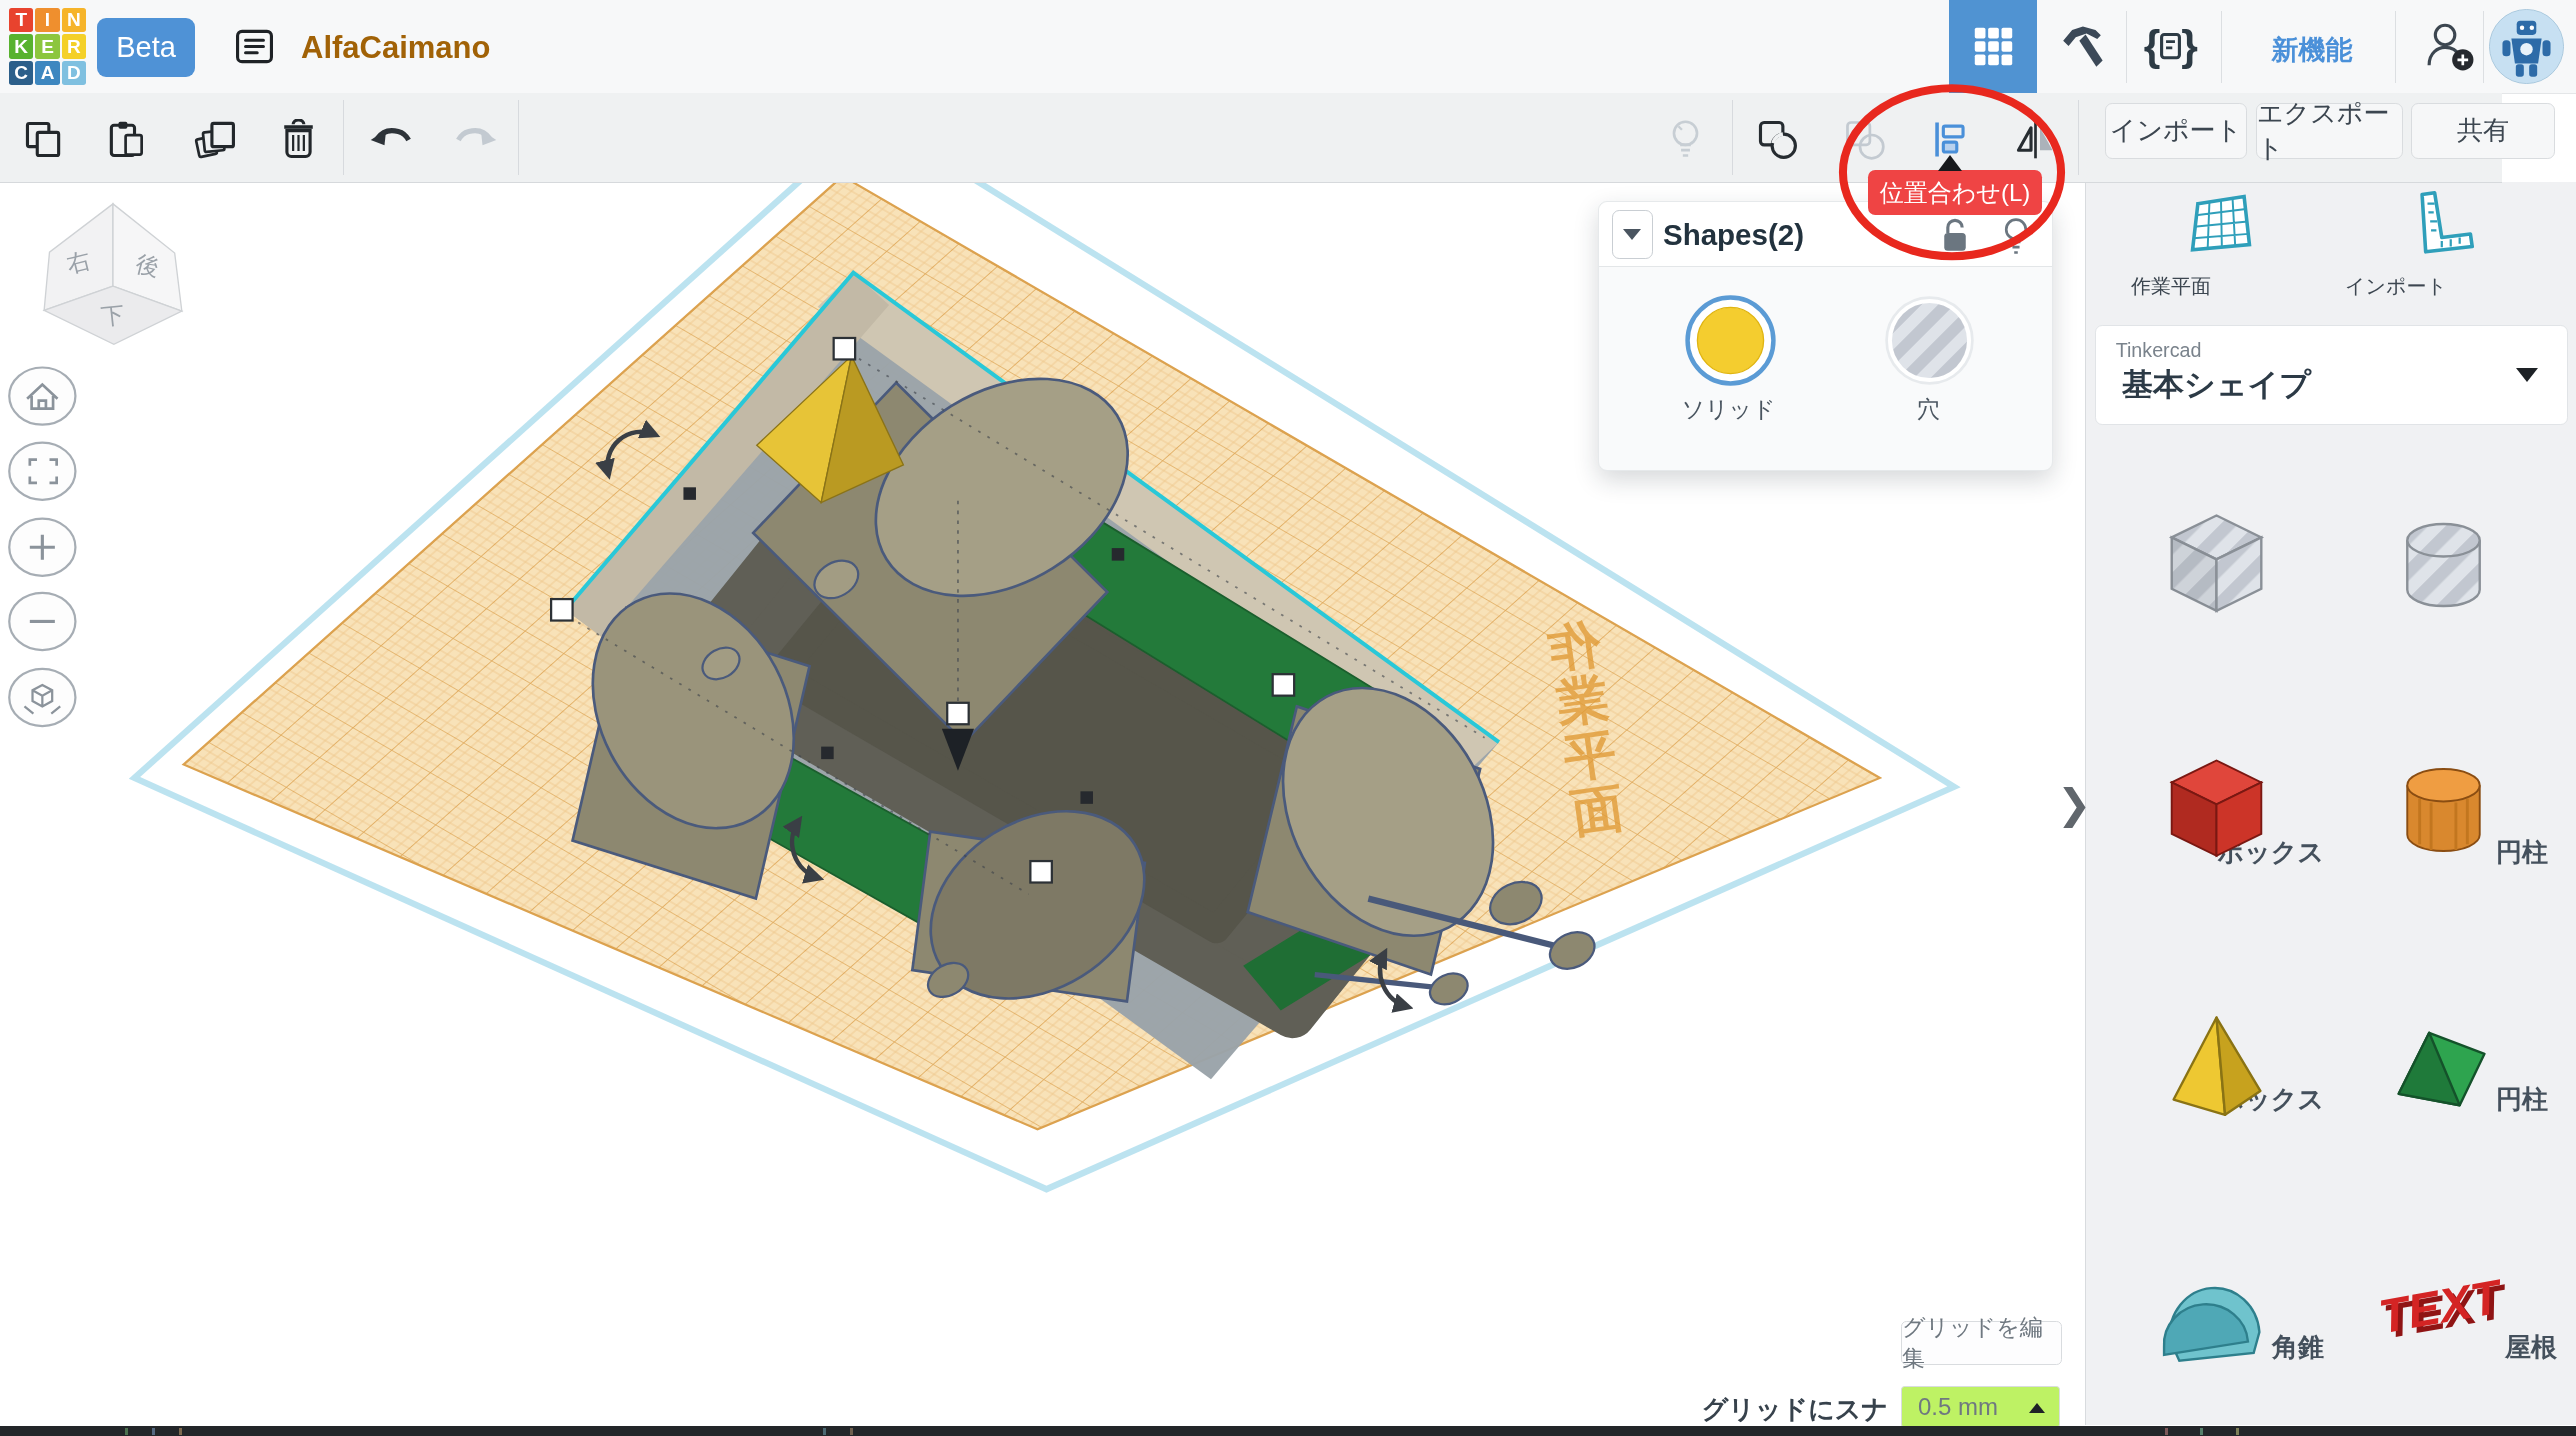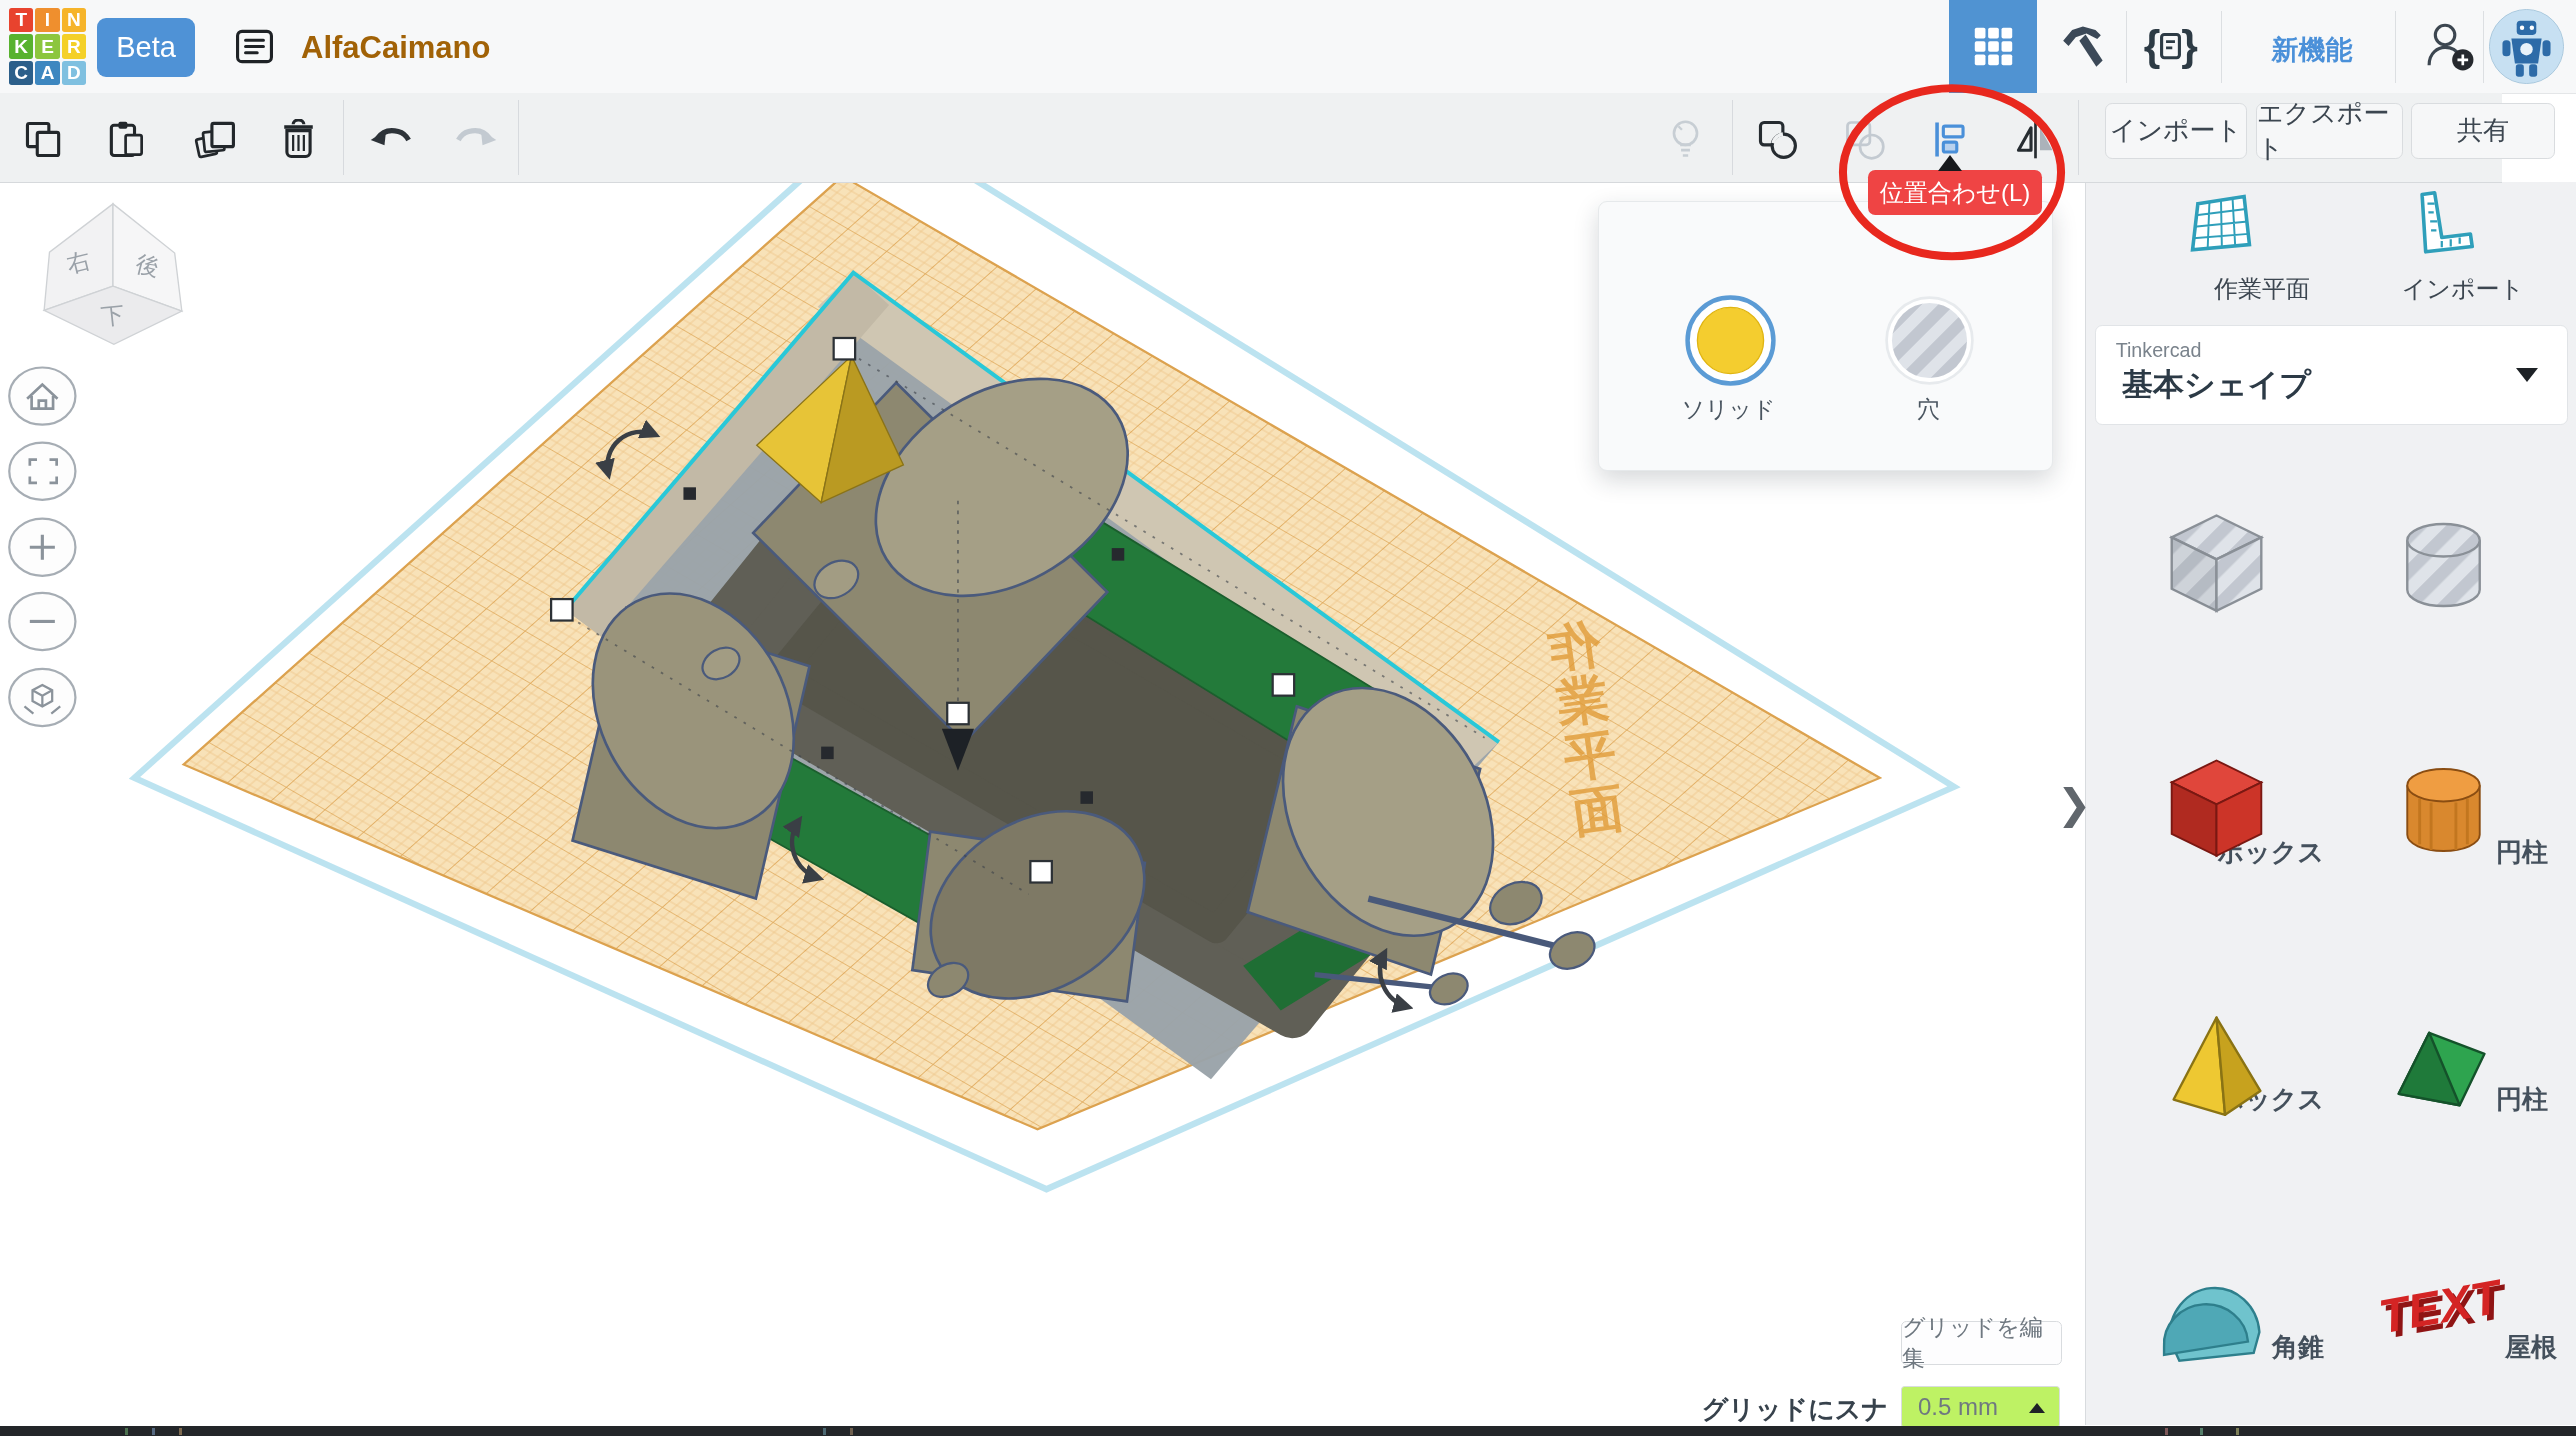--- a/index.html
+++ b/index.html
@@ -21,21 +21,21 @@
   #new-features{left:2254px;top:32px;width:116px;text-align:center;font-size:27px;color:#4a90d9;font-weight:bold;}
   #avatar{left:2489px;top:9px;width:73px;height:73px;border-radius:50%;background:#c7e0f2;overflow:hidden;border:0.9px solid #a9c8dd;}
   
   #toolbar{left:0;top:93px;width:2502px;height:89px;background:#eff1f2;z-index:20;border-bottom:0.9px solid #d6d9dc;}
   .tool-sep{position:absolute;top:7.2px;width:0.9px;height:75px;background:#d7dade;}
   .tool-btn{position:absolute;top:25px;width:43px;height:43px;display:flex;align-items:center;justify-content:center;}
   .action-btn{position:absolute;top:9.8px;height:54px;background:#f6f7f8;border:0.9px solid #d9dcdf;border-radius:7.2px;
     display:flex;align-items:center;justify-content:center;font-size:26px;color:#3c4650;}
   
   #sidebar{left:2085px;top:182px;width:491px;height:1243px;background:#f0f1f3;z-index:10;border-left:0.9px solid #d8dbde;}
-  .side-top-label{position:absolute;font-size:24px;color:#3c4650;text-align:right;width:179px;}
+  .side-top-label{position:absolute;font-size:20px;color:#3c4650;text-align:left;width:179px;}
   #library-card{position:absolute;left:9px;top:143px;width:471px;height:98px;background:#fff;border:0.9px solid #e1e4e7;border-radius:7.2px;}
   #library-brand{position:absolute;left:19.7px;top:12.5px;font-size:19.7px;color:#7a838c;text-align:center;}
   #library-name{position:absolute;left:18px;top:38px;font-size:31px;font-weight:bold;color:#2c3a46;margin-left:8px;}
   .caret-down{position:absolute;width:0;height:0;border-left:11.6px solid transparent;border-right:11.6px solid transparent;border-top:14.3px solid #1e2226;}
   .shape-label{position:absolute;width:215px;text-align:right;font-size:26px;color:#44505c;font-weight:bold;}
   .thumb{position:absolute;width:143px;height:152px;}
   #panel-collapse{left:2057px;top:780px;z-index:12;font-size:41px;color:#60666c;}
   
   #shapes-panel{left:1598px;top:201px;width:453px;height:268px;background:#f9fafb;border-radius:9px;z-index:30;
     box-shadow:0 9px 25px rgba(30,40,50,.18);border:0.9px solid #e6e9eb;}
@@ -450,20 +450,32 @@
         <text x="8" y="86" font-size="50" font-weight="bold" fill="#d42424" font-style="italic">TEXT</text>
       </g>
     </svg>
   </div>
 
 </div>
 
 <div id="panel-collapse" class="abs">❯</div>
 
 <div id="shapes-panel" class="abs">
+  <div id="shapes-header">
+    <div id="shapes-chevron"></div>
+    <div id="shapes-title">Shapes(2)</div>
+    <svg class="abs" style="left:338px;top:12.5px" width="36" height="43" viewBox="0 0 40 48">
+      <path d="M12 20 v-6 a8 8 0 0 1 16 0" fill="none" stroke="#6b7680" stroke-width="3.5"></path>
+      <rect x="8" y="20" width="24" height="20" rx="4" fill="#6b7680"></rect>
+    </svg>
+    <svg class="abs" style="left:401px;top:12.5px" width="32" height="43" viewBox="0 0 36 48">
+      <circle cx="18" cy="16" r="11" fill="none" stroke="#6b7680" stroke-width="3"></circle>
+      <path d="M13 30 h10 M14 36 h8 M16 42 h4" stroke="#6b7680" stroke-width="3" fill="none"></path>
+    </svg>
+  </div>
   <div class="abs" style="left:85px;top:92px">
     <svg width="93" height="93" viewBox="0 0 104 104">
       <circle cx="52" cy="52" r="48" fill="#ffffff" stroke="#5b9bd5" stroke-width="5"></circle>
       <circle cx="52" cy="52" r="37" fill="#f4cd2f" stroke="#e0b512" stroke-width="1.5"></circle>
     </svg>
   </div>
   <div class="shape-opt-label" style="left:58px;top:192px">ソリッド</div>
   <div class="abs" style="left:284px;top:92px">
     <svg width="93" height="93" viewBox="0 0 104 104">
       <circle cx="52" cy="52" r="48" fill="#ffffff" stroke="#e7eaed" stroke-width="3"></circle>

